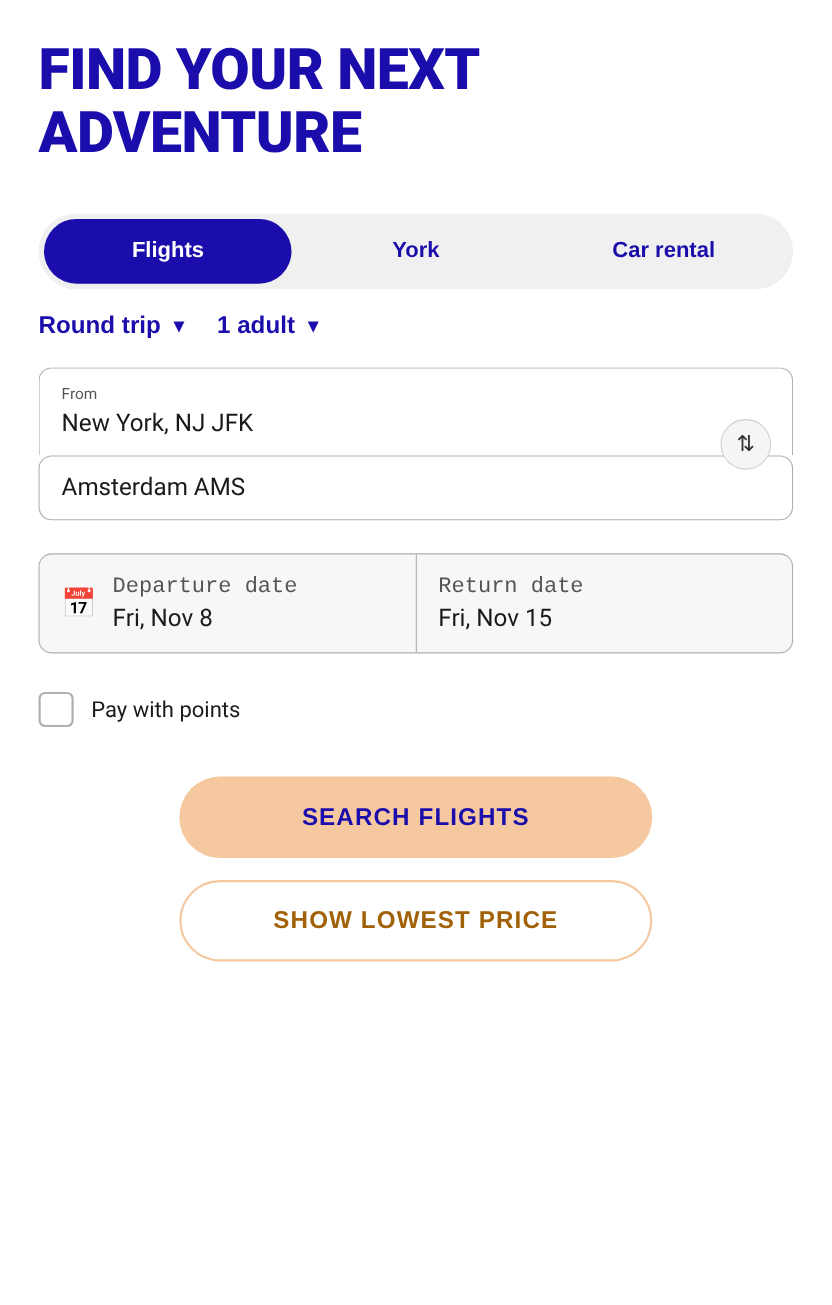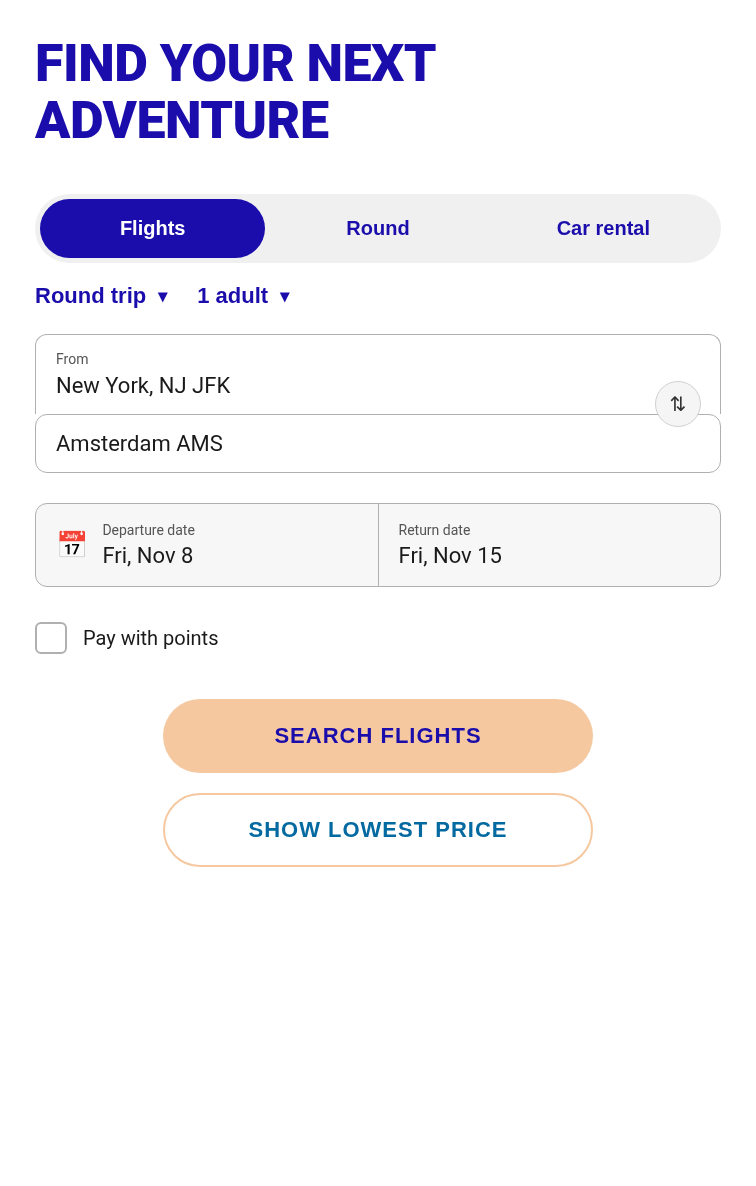--- a/index.html
+++ b/index.html
@@ -158,24 +158,25 @@
       align-items: center;
       gap: 14px;
     }
 
     .calendar-icon {
       font-size: 26px;
       color: #1a0dab;
     }
 
     .date-label {
-      font-size: 14px;
+      font-size: 20px;
       color: #555;
       margin-bottom: 5px;
       font-weight: 400;
+      font-family: Liberation Mono, monospace;
     }
 
     .date-value {
       font-size: 22px;
       color: #1a1a1a;
       font-weight: 400;
     }
 
     .pay-points-row {
       display: flex;
@@ -220,35 +221,35 @@
     .lowest-price-btn {
       display: block;
       width: 430px;
       margin: 0 auto;
       padding: 22px 20px;
       background: #fff;
       border: 2.5px solid #f5c8a0;
       border-radius: 50px;
       font-size: 22px;
       font-weight: 900;
-      color: #0369a1;
+      color: #a16207;
       text-transform: uppercase;
       letter-spacing: 1px;
       cursor: pointer;
       text-align: center;
     }
   </style>
 </head>
 <body>
 
 <h1 class="page-title">FIND YOUR NEXT ADVENTURE</h1>
 
 <div class="tab-bar">
   <button class="tab active">Flights</button>
-  <button class="tab">Round</button>
+  <button class="tab">York</button>
   <button class="tab">Car rental</button>
 </div>
 
 <div class="filter-row">
   <button class="filter-dropdown">
     <span>Round trip</span>
     <span class="chevron">▾</span>
   </button>
   <button class="filter-dropdown">
     <span>1 adult</span>

